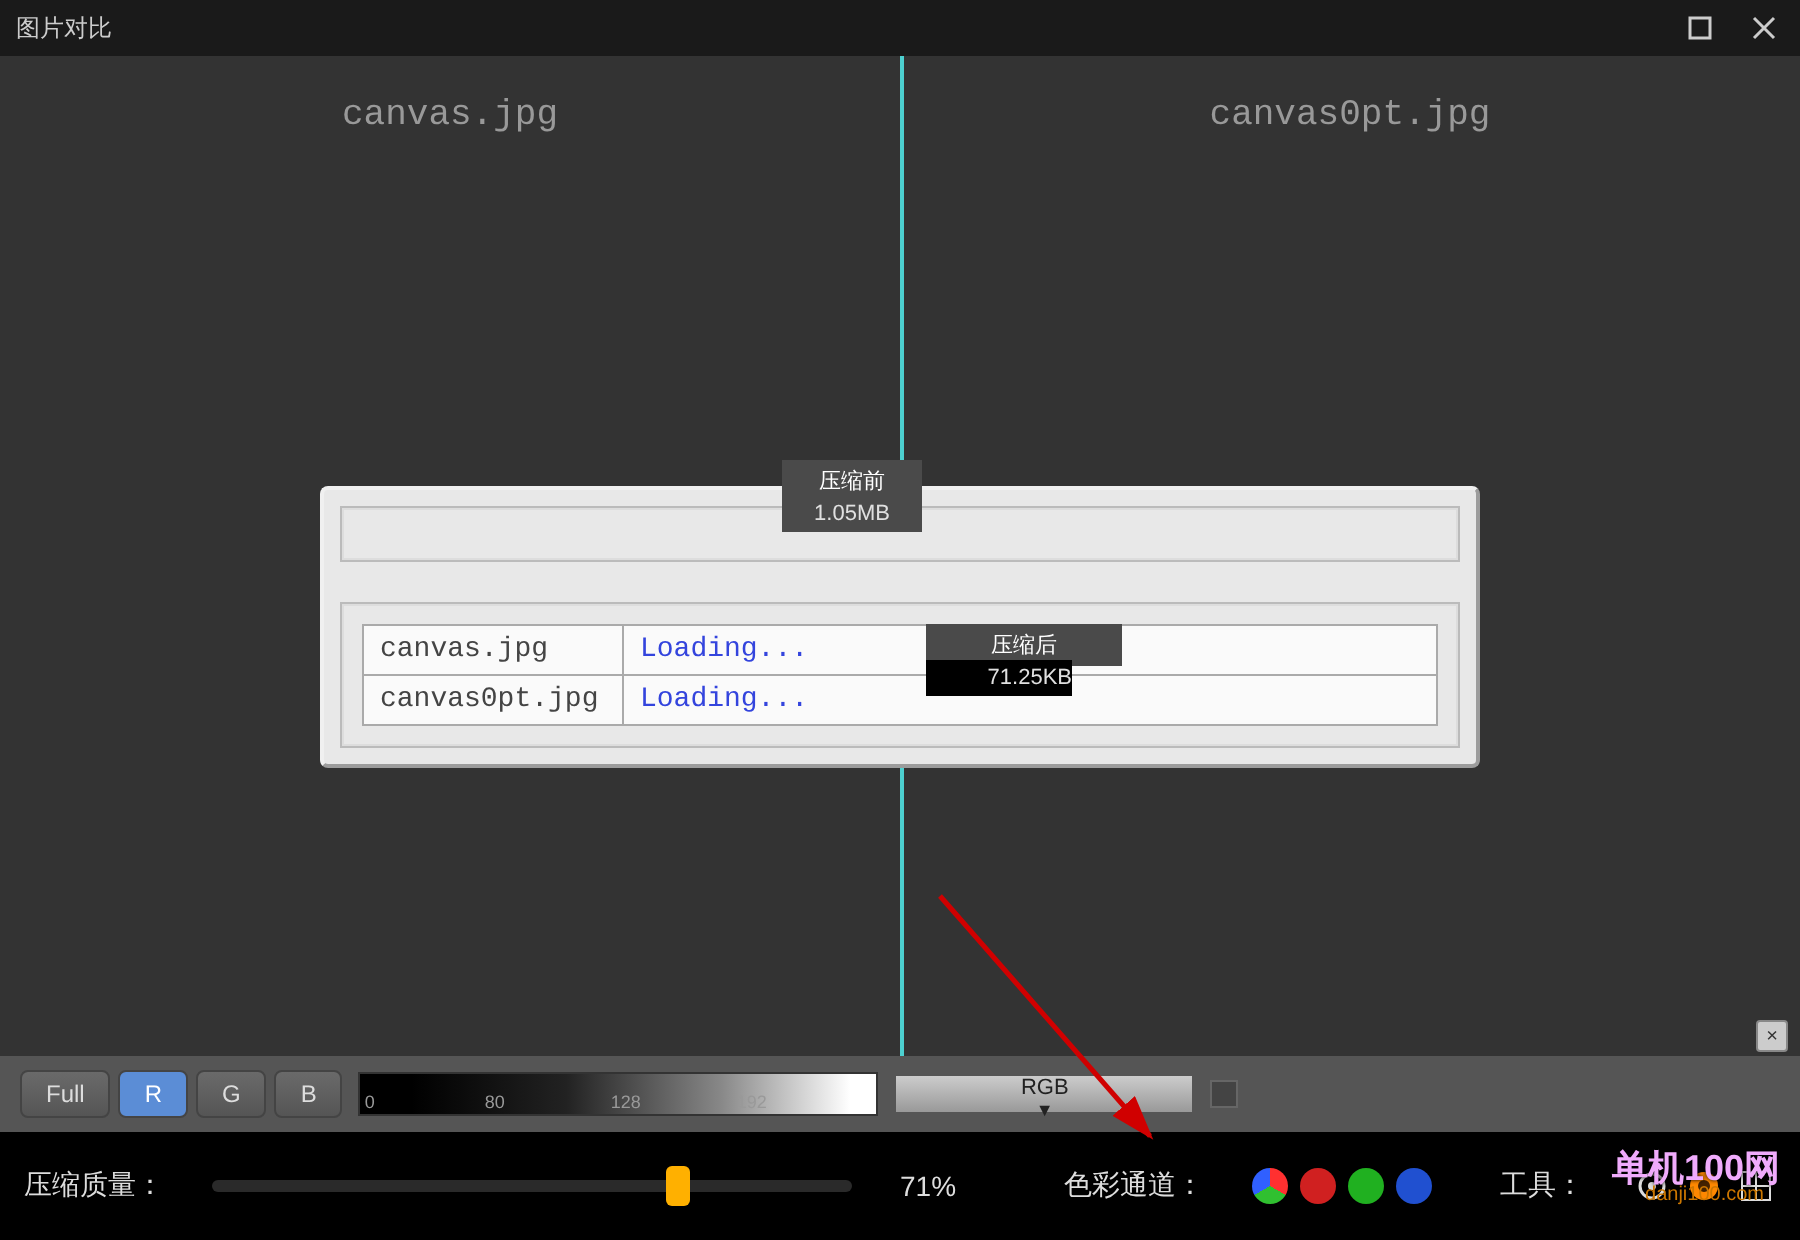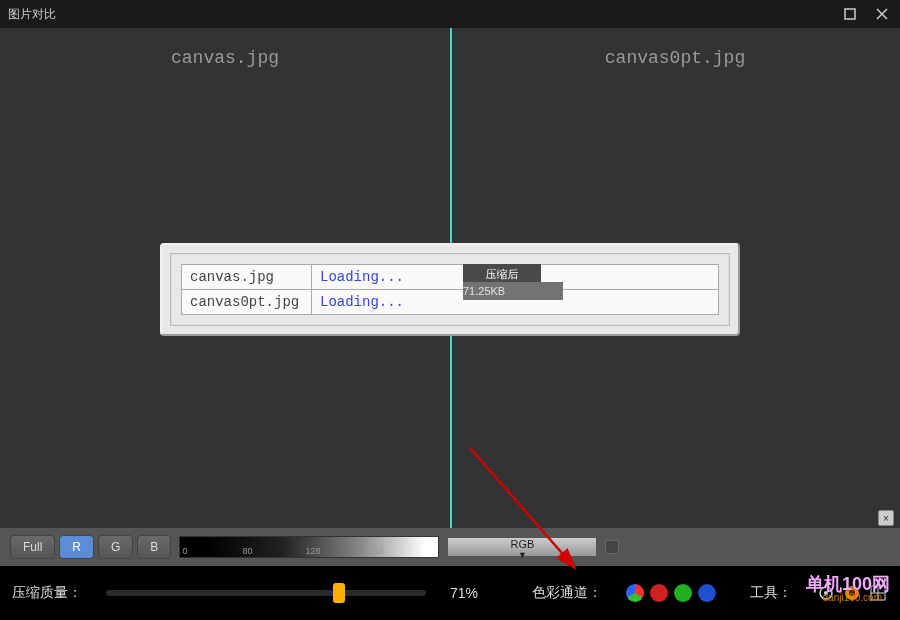--- a/index.html
+++ b/index.html
@@ -18,22 +18,22 @@
     
     .info-panel { position: absolute; top: 215px; left: 160px; width: 580px; background: #e8e8e8; border: 2px outset #f0f0f0; border-radius: 4px; padding: 8px; z-index: 10; }
     .info-row-top { border: 1px solid #bbb; outline: 1px solid #ddd; outline-offset: -2px; height: 28px; margin-bottom: 20px; position: relative; }
     .badge-before { position: absolute; top: -24px; left: 220px; width: 70px; background: #4a4a4a; color: #fff; font-size: 11px; text-align: center; padding: 3px 0; }
     .badge-before-val { position: absolute; top: -6px; left: 220px; width: 70px; background: #4a4a4a; color: #e0e0e0; font-size: 11px; text-align: center; padding: 3px 0; }
     .table-wrap { border: 1px solid #bbb; outline: 1px solid #ddd; outline-offset: -2px; padding: 10px; position: relative; }
     .tbl { width: 100%; border-collapse: collapse; font-family: "Courier New", monospace; font-size: 14px; }
     .tbl td { border: 1px solid #aaa; padding: 4px 8px; background: #fafafa; height: 24px; }
     .tbl td.fname { width: 130px; color: #444; }
     .tbl td.loading { color: #3344dd; }
-    .badge-after { position: absolute; top: 10px; left: 292px; width: 78px; background: #4a4a4a; color: #fff; font-size: 11px; text-align: center; padding: 3px 0; z-index: 2; }
-    .badge-after-val { position: absolute; top: 28px; left: 292px; width: 100px; background: #737373; color: #e0e0e0; font-size: 11px; text-align: left; padding: 3px 0; z-index: 2; }
+    .badge-after { position: absolute; top: 10px; left: 292px; width: 98px; background: #4a4a4a; color: #fff; font-size: 11px; text-align: center; padding: 3px 0; z-index: 2; }
+    .badge-after-val { position: absolute; top: 28px; left: 292px; width: 73px; background: #000000; color: #e0e0e0; font-size: 11px; text-align: right; padding: 3px 0; z-index: 2; }
     
     .arrow { position: absolute; top: 400px; left: 450px; z-index: 20; pointer-events: none; }
     
     .mid-toolbar { height: 38px; background: #555555; display: flex; align-items: center; padding: 0 10px; gap: 8px; position: relative; }
     .btn-group { display: flex; gap: 4px; }
     .btn { padding: 4px 12px; background: linear-gradient(#6a6a6a, #555); border: 1px solid #444; border-radius: 4px; color: #ddd; font-size: 12px; cursor: pointer; }
     .btn.active { background: #5b8dd6; color: #fff; }
     .histogram { width: 260px; height: 22px; background: linear-gradient(to right, #000 0%, #000 10%, #222 40%, #888 70%, #fff 95%, #fff 100%); border: 1px solid #333; position: relative; }
     .histogram .tick { position: absolute; bottom: 1px; font-size: 9px; color: #999; }
     .select-box { width: 150px; height: 20px; background: linear-gradient(#ccc, #999); border: 1px solid #555; font-size: 11px; padding: 0 4px; display: flex; align-items: center; justify-content: space-between; cursor: pointer; color: #222; flex-direction: column; }
@@ -77,20 +77,24 @@
       </span>
   </div>
 </div>
 
 <div class="compare-area">
   <div class="filename-left">canvas.jpg</div>
   <div class="filename-right">canvas0pt.jpg</div>
   <div class="divider"></div>
 
   <div class="info-panel">
+    <div class="info-row-top">
+      <div class="badge-before">压缩前</div>
+      <div class="badge-before-val">1.05MB</div>
+    </div>
     <div class="table-wrap">
       <div class="badge-after">压缩后</div>
       <div class="badge-after-val">71.25KB</div>
       <table class="tbl">
         <tbody>
             <tr>
           <td class="fname">canvas.jpg</td>
           <td class="loading">Loading...</td>
         </tr>
         <tr>

